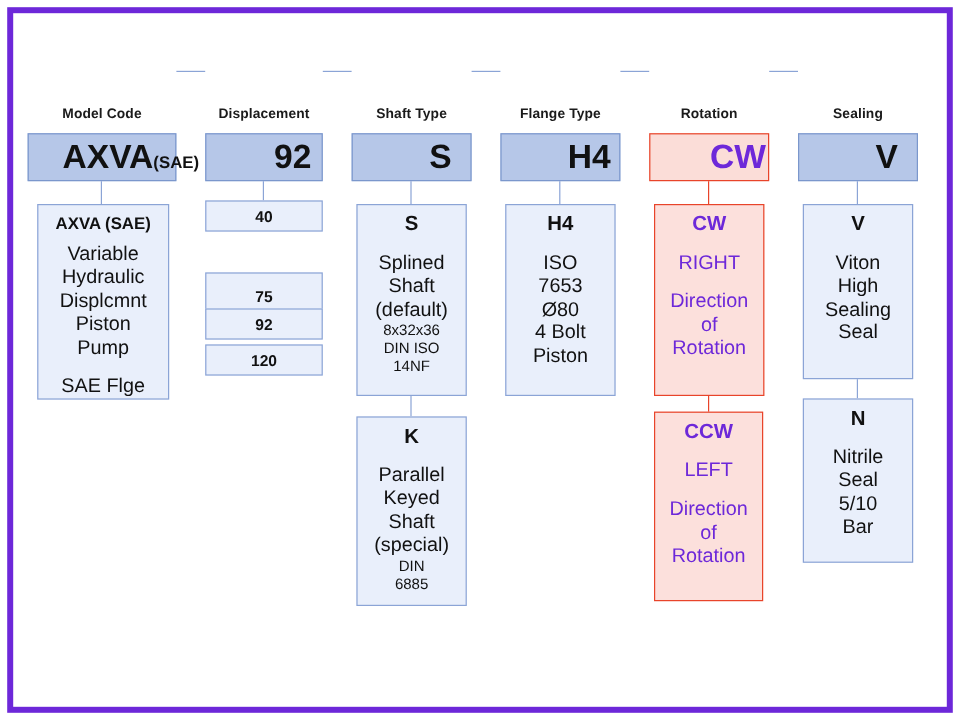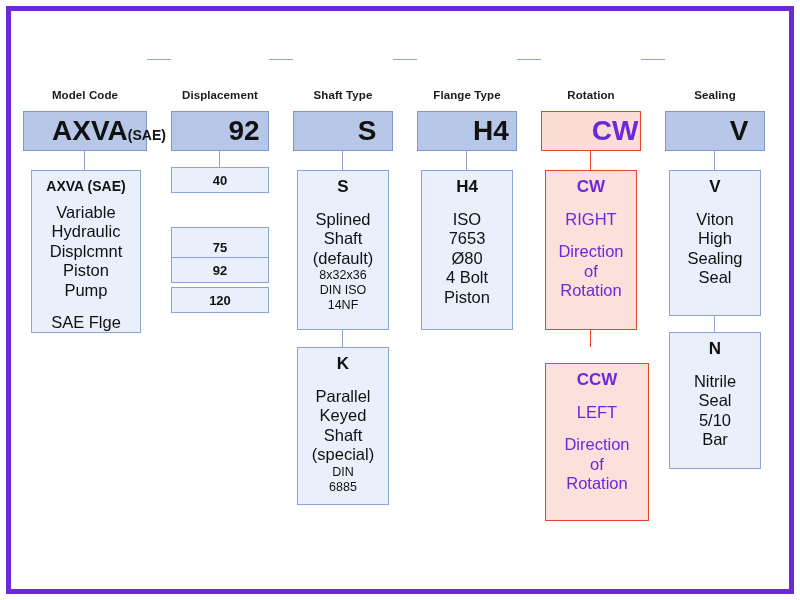--- a/index.html
+++ b/index.html
@@ -272,21 +272,21 @@
         <div class="desc">RIGHT</div>
         <div class="gap-md"></div>
         <div class="desc">Direction</div>
         <div class="desc">of</div>
         <div class="desc">Rotation</div>
       </div>
     </div>
 
     <div class="conn v red" style="left:579px; top:319px; height:17px;"></div>
 
-    <div class="box red" style="left:534px; top:352px; width:104px; height:158px;text-decoration:underline;">
+    <div class="box red" style="left:534px; top:332px; width:91px; height:158px;text-decoration:underline;">
       <div class="box-inner">
         <div class="opt-code">CCW</div>
         <div class="gap-md"></div>
         <div class="desc">LEFT</div>
         <div class="gap-md"></div>
         <div class="desc">Direction</div>
         <div class="desc">of</div>
         <div class="desc">Rotation</div>
       </div>
     </div>

